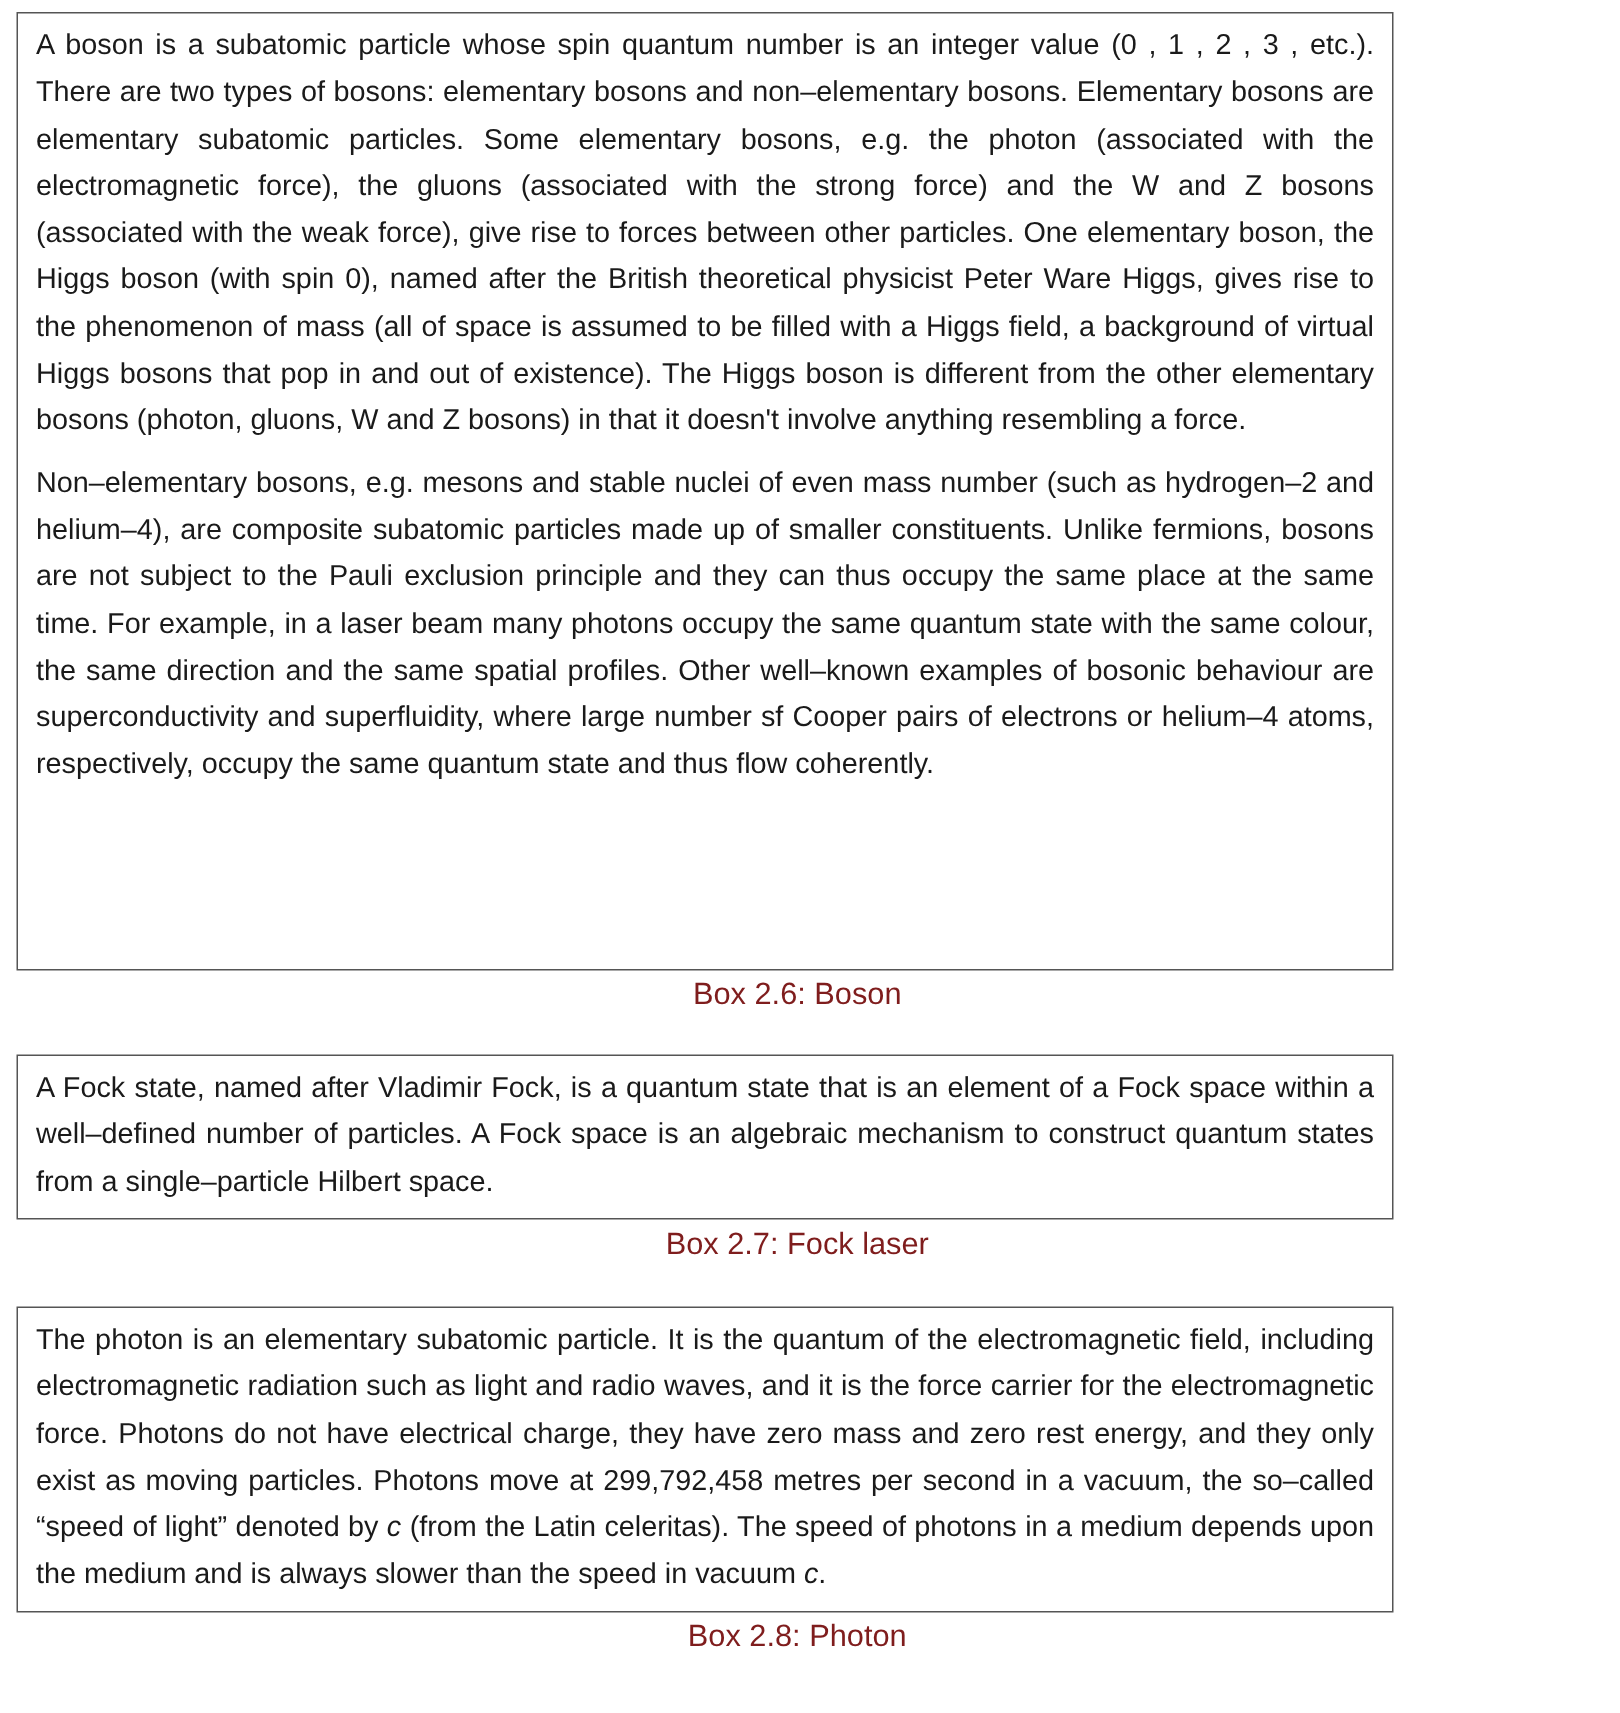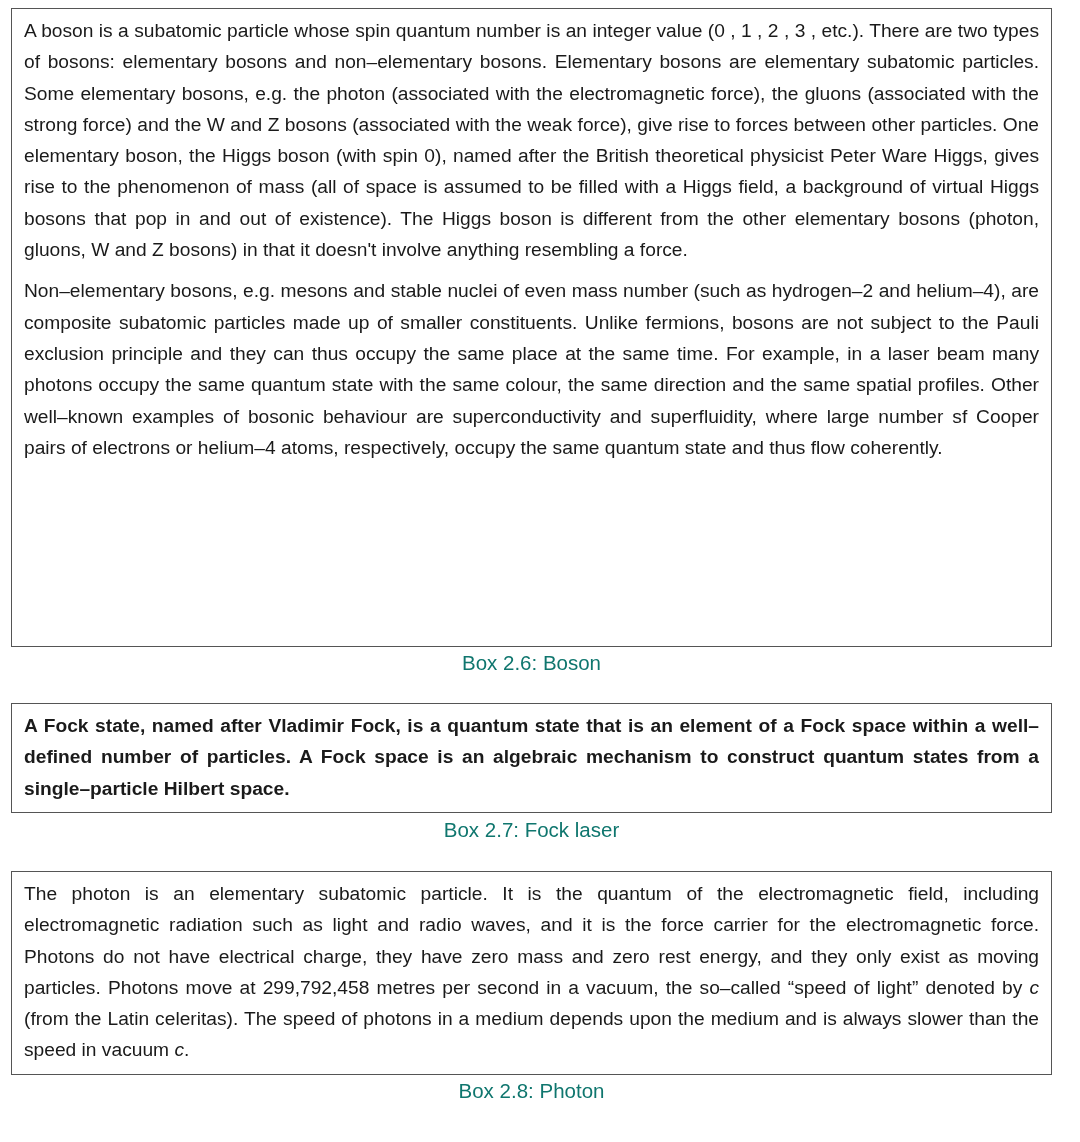--- a/index.html
+++ b/index.html
@@ -1,23 +1,23 @@
 <!DOCTYPE html>
 <html><head>
 <meta charset="utf-8">
 <style>
   html, body { margin:0; padding:0; background:#ffffff; }
   body { width:1080px; height:1142px; position:relative; font-family:"Liberation Sans", "DejaVu Sans", sans-serif; color:#1a1a1a; }
-  .box { position:absolute; left:11px; width:1041px; border:1.5px solid #555; box-sizing:border-box; padding:6px 12px 8px 12px; }
+  .box { position:absolute; left:11px; width:918px; border:1.5px solid #555; box-sizing:border-box; padding:6px 12px 8px 12px; }
   .box p { margin:0 0 10px 0; font-size:19.2px; line-height:31.3px; text-align:justify; }
   .box p:last-child { margin-bottom:0; }
-  .caption { position:absolute; left:11px; width:1041px; text-align:center; font-size:20.5px; line-height:26px; color:#0f766e; }
+  .caption { position:absolute; left:11px; width:1041px; text-align:center; font-size:20.5px; line-height:26px; color:#7f1d1d; }
   #box1 { top:8px; height:639px; }
   #cap1 { top:650px; }
-  #box2 { top:703px; height:110px;font-weight:bold; }
+  #box2 { top:703px; height:110px; }
   #cap2 { top:817px; }
   #box3 { top:871px; height:204px; }
   #cap3 { top:1078px; }
   .it { font-style:italic; }
 </style>
 </head>
 <body>
 
 <div class="box" id="box1">
   <p>A boson is a subatomic particle whose spin quantum number is an integer value (0 , 1 , 2 , 3 , etc.). There are two types of bosons: elementary bosons and non–elementary bosons. Elementary bosons are elementary subatomic particles. Some elementary bosons, e.g. the photon (associated with the electromagnetic force), the gluons (associated with the strong force) and the W and Z bosons (associated with the weak force), give rise to forces between other particles. One elementary boson, the Higgs boson (with spin 0), named after the British theoretical physicist Peter Ware Higgs, gives rise to the phenomenon of mass (all of space is assumed to be filled with a Higgs field, a background of virtual Higgs bosons that pop in and out of existence). The Higgs boson is different from the other elementary bosons (photon, gluons, W and Z bosons) in that it doesn't involve anything resembling a force.</p>

